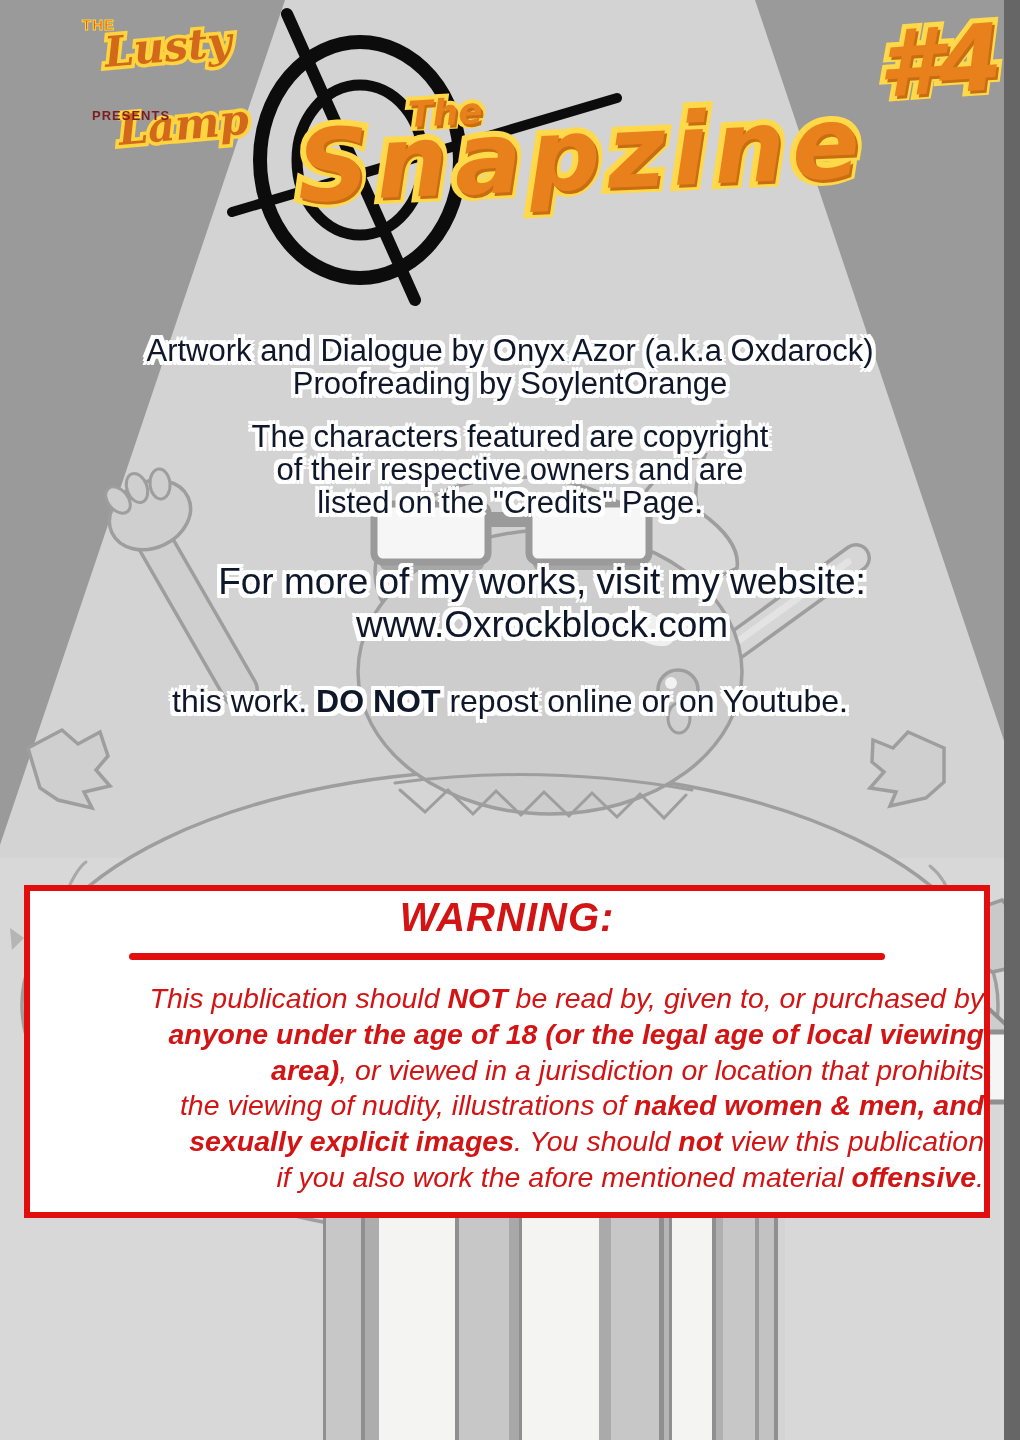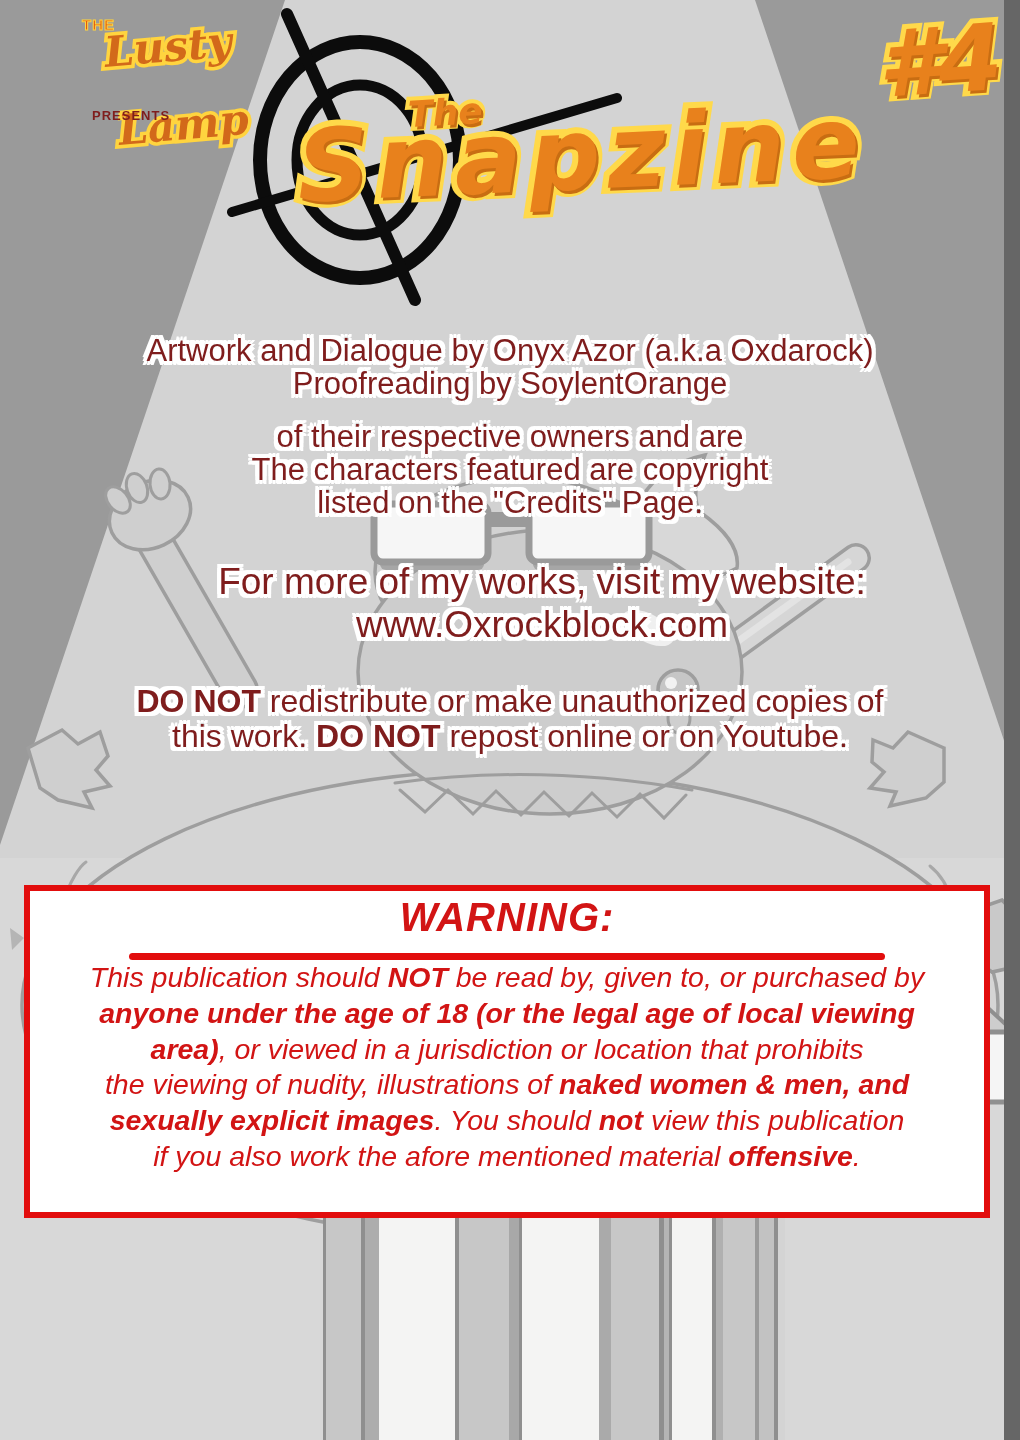--- a/index.html
+++ b/index.html
@@ -67,21 +67,21 @@
     font-weight:bold;font-style:italic;font-size:42px;}
   .publisher .l1{transform:rotate(-5deg);left:6px;top:16px;}
   .publisher .l2{transform:rotate(-5deg);left:20px;top:54px;}
   .publisher .p-line .back{-webkit-text-stroke:7px #ffd43f;color:#ffd43f;}
   .publisher .p-line .front{color:#d2691a;}
   .publisher .p-presents{position:absolute;left:74px;top:96px;font-size:13px;font-weight:bold;
     color:#7f1d1d;letter-spacing:1px;}
 
   
   .outlined{
-    color:#7f1d1d;
+    color:#0f172a;
     text-shadow:
       -4px -4px 0 #fff, 0 -4px 0 #fff, 4px -4px 0 #fff,
       -4px  0   0 #fff, 4px  0   0 #fff,
       -4px  4px 0 #fff, 0  4px 0 #fff, 4px 4px 0 #fff,
       -3px -3px 0 #fff, 3px -3px 0 #fff, -3px 3px 0 #fff, 3px 3px 0 #fff;
   }
   .cblock{position:absolute;left:0;width:1020px;text-align:center;z-index:2;}
   .credits-1{top:334px;font-size:31px;line-height:33px;}
   .credits-2{top:420px;font-size:31px;line-height:33px;}
   .website-block{top:560px;font-size:37px;line-height:43px;margin-left:32px;}
@@ -92,21 +92,21 @@
   .warning-box{
     position:absolute;left:24px;top:885px;width:966px;height:333px;z-index:2;
     background:#ffffff;border:6px solid #e20d0d;
   }
   .warning-title{
     margin-top:4px;text-align:center;color:#d21414;
     font-size:40px;font-weight:bold;font-style:italic;letter-spacing:1px;
   }
   .warning-rule{width:756px;height:7px;background:#e20d0d;border-radius:4px;margin:13px auto 0;}
   .warning-text{
-    text-align:center;color:#d21414;
+    margin-top:21px;text-align:right;color:#d21414;
     font-size:28.5px;line-height:35.8px;font-style:italic;
   }
   .warning-text b{font-weight:bold;}
 </style>
 </head>
 <body>
 
 <div class="page">
 
   <svg class="bg" width="1020" height="1440" viewBox="0 0 1020 1440">
@@ -197,33 +197,32 @@
     <span class="lay back">#4</span>
     <span class="lay front">#4</span>
   </div>
 
   <div class="cblock credits-1 outlined">
       <div>Artwork and Dialogue by Onyx Azor (a.k.a Oxdarock)</div>
       <div>Proofreading by SoylentOrange</div>
     </div>
 
   <div class="cblock credits-2 outlined">
+      <div>The characters featured are copyright</div>
       <div>of their respective owners and are</div>
-      <div>The characters featured are copyright</div>
       <div>listed on the "Credits" Page.</div>
     </div>
 
   <div class="cblock website-block outlined">
     <div>For more of my works, visit my website:</div>
     <div>www.Oxrockblock.com</div>
   </div>
 
   <div class="cblock copyright-block outlined">
     <div>
-        <div><b>DO NOT</b><span> redistribute or make unauthorized copies of</span></div>
         <div><span>this work. </span><b>DO NOT</b><span> repost online or on Youtube.</span></div>
       </div>
   </div>
 
   <div class="warning-box">
     <div class="warning-title">WARNING:</div>
     <div class="warning-rule"></div>
     <div class="warning-text">
         <div><span>This publication should </span><b>NOT</b><span> be read by, given to, or purchased by</span></div>
         <div><b>anyone under the age of 18 (or the legal age of local viewing</b></div>

